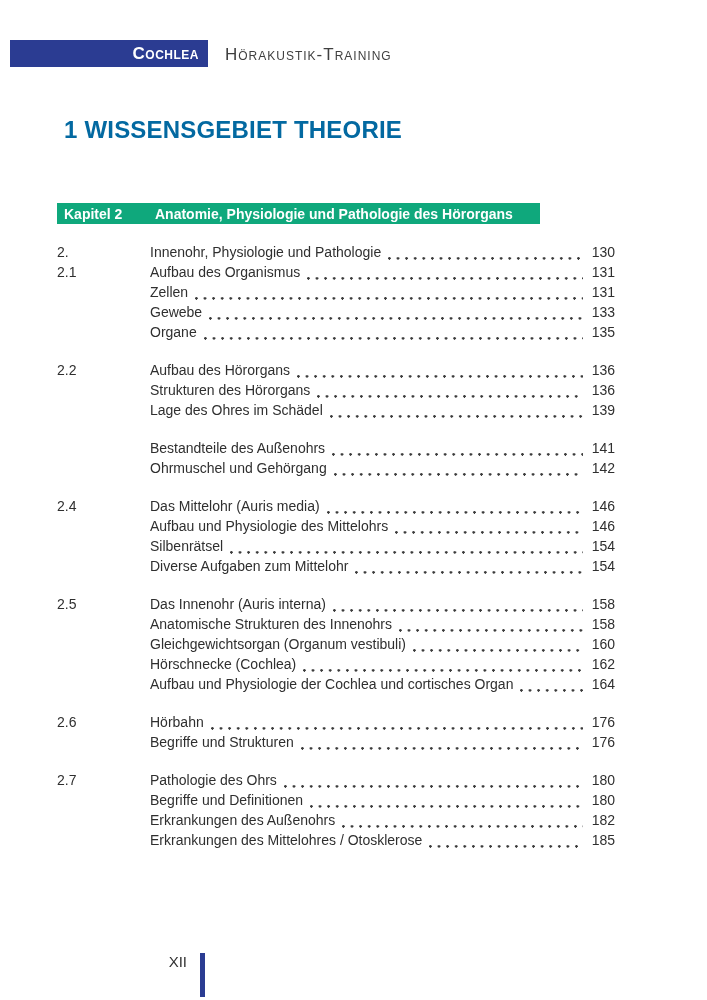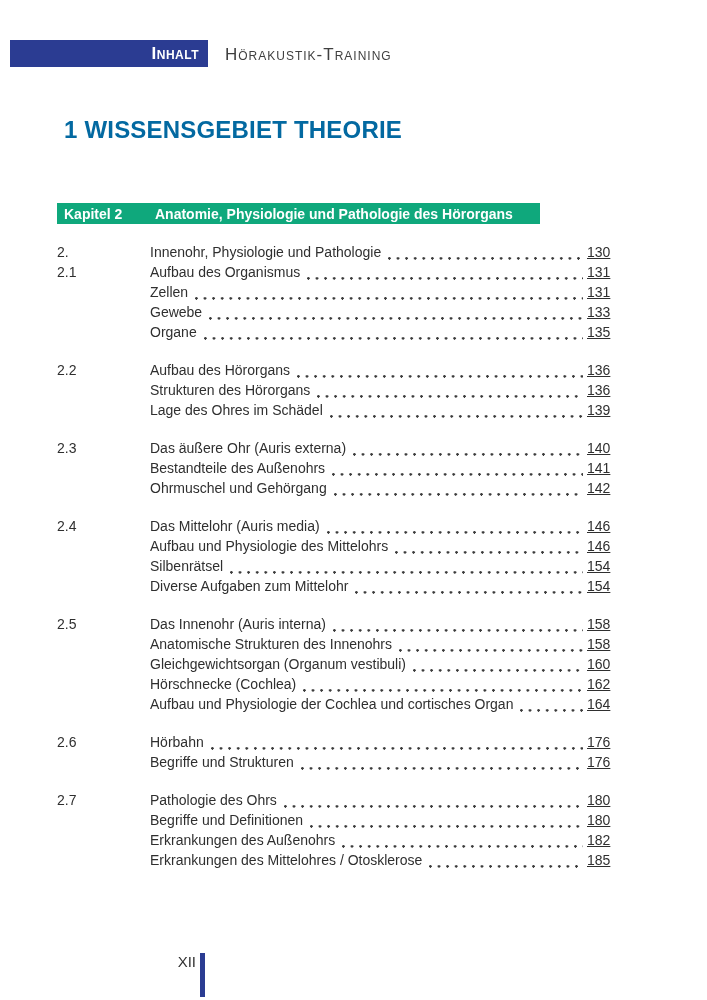--- a/index.html
+++ b/index.html
@@ -48,37 +48,37 @@
     display:flex;align-items:baseline;height:20px;
     font-size:14px;color:var(--ink);
   }
   .toc-row .num{width:93px;flex-shrink:0;}
   .toc-row .title{white-space:nowrap;}
   .toc-row .leader{
     flex:1;height:3px;align-self:flex-end;margin:0 4px 4px 7px;
     background-image:radial-gradient(circle at 1.4px 1.4px, var(--ink-soft) 1.1px, transparent 1.5px);
     background-size:8.6px 3px;background-repeat:repeat-x;
   }
-  .toc-row .pagenum{width:28px;flex-shrink:0;text-decoration:underline;}
+  .toc-row .pagenum{width:28px;flex-shrink:0;text-align:right;}
   
   .folio{
-    position:absolute;left:150px;top:953px;width:46px;height:18px;
+    position:absolute;left:141px;top:953px;width:46px;height:18px;
     text-align:right;font-size:15px;color:#333333;
   }
   .folio-bar{
     position:absolute;left:200px;top:953px;width:5px;height:44px;
     background:var(--navy);
   }
 </style>
 </head>
 <body>
 
 <div class="runhead">
   <div class="runhead-band">
-    <span>Inhalt</span>
+    <span>Cochlea</span>
   </div>
   <div class="runhead-book">Hörakustik-Training</div>
 </div>
 
 <h1 class="part-title">1 WISSENSGEBIET THEORIE</h1>
 
 <div class="chapter-banner">
   <span class="chap">Kapitel 2</span>
   <span class="chap-title">Anatomie, Physiologie und Pathologie des Hörorgans</span>
 </div>
@@ -131,26 +131,20 @@
       </div>
       <div class="toc-row">
         <span class="num"></span>
         <span class="title">Lage des Ohres im Schädel</span>
         <span class="leader"></span>
         <span class="pagenum">139</span>
       </div>
     </div>
     <div class="toc-group">
       <div class="toc-row">
-        <span class="num">2.3</span>
-        <span class="title">Das äußere Ohr (Auris externa)</span>
-        <span class="leader"></span>
-        <span class="pagenum">140</span>
-      </div>
-      <div class="toc-row">
         <span class="num"></span>
         <span class="title">Bestandteile des Außenohrs</span>
         <span class="leader"></span>
         <span class="pagenum">141</span>
       </div>
       <div class="toc-row">
         <span class="num"></span>
         <span class="title">Ohrmuschel und Gehörgang</span>
         <span class="leader"></span>
         <span class="pagenum">142</span>

